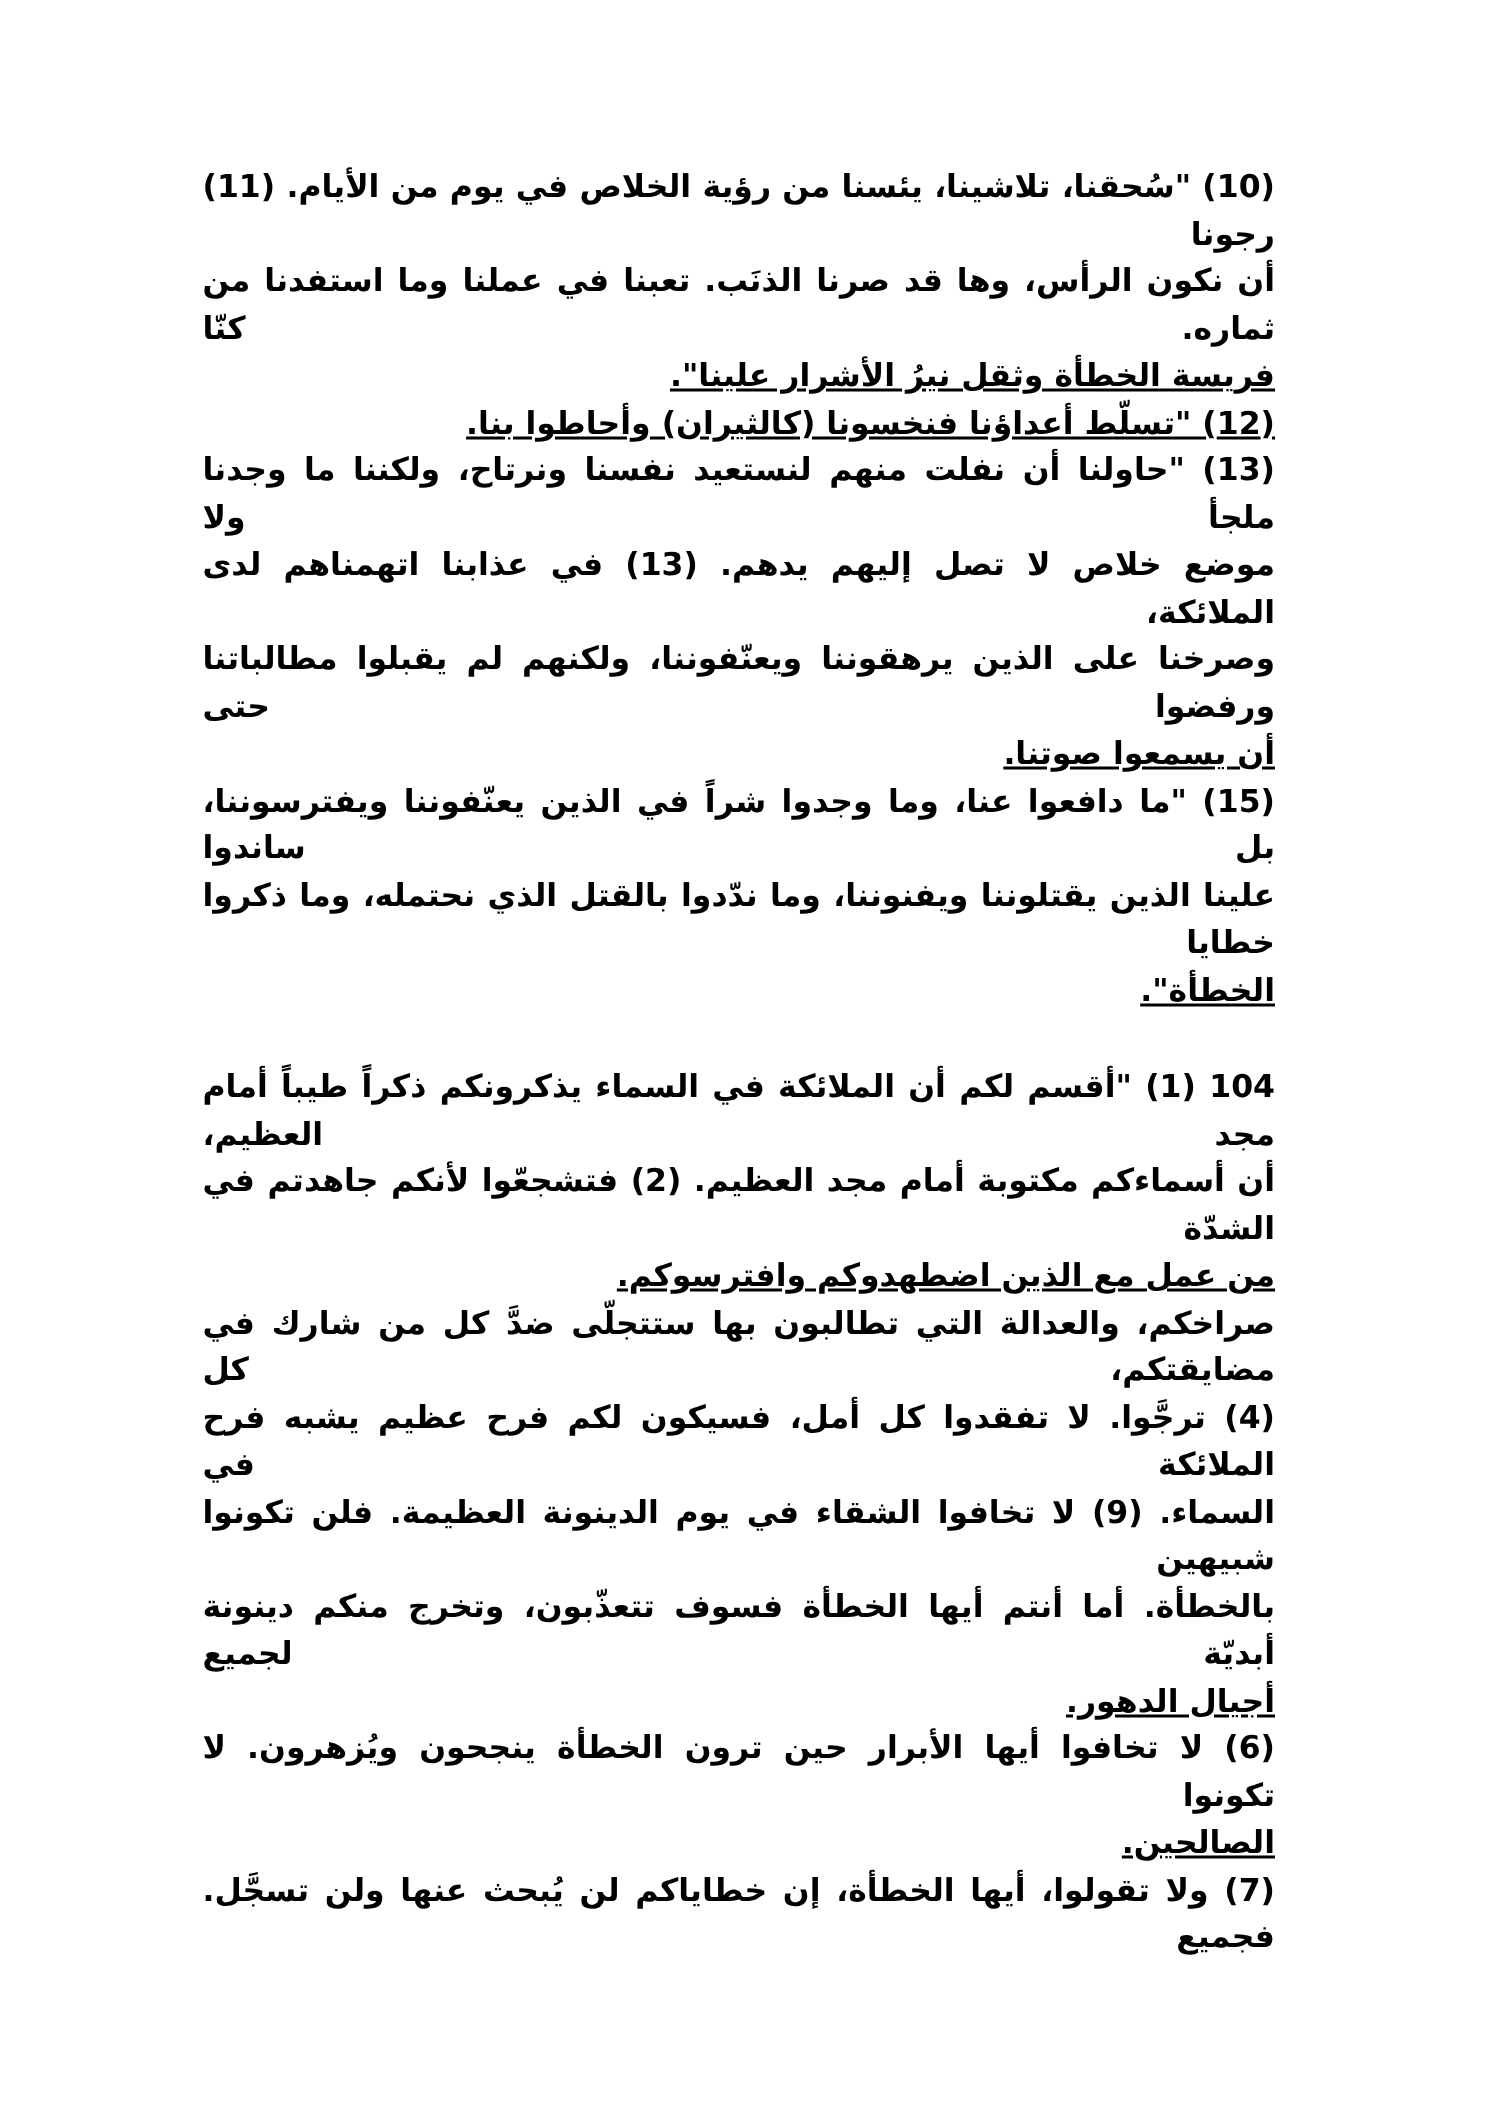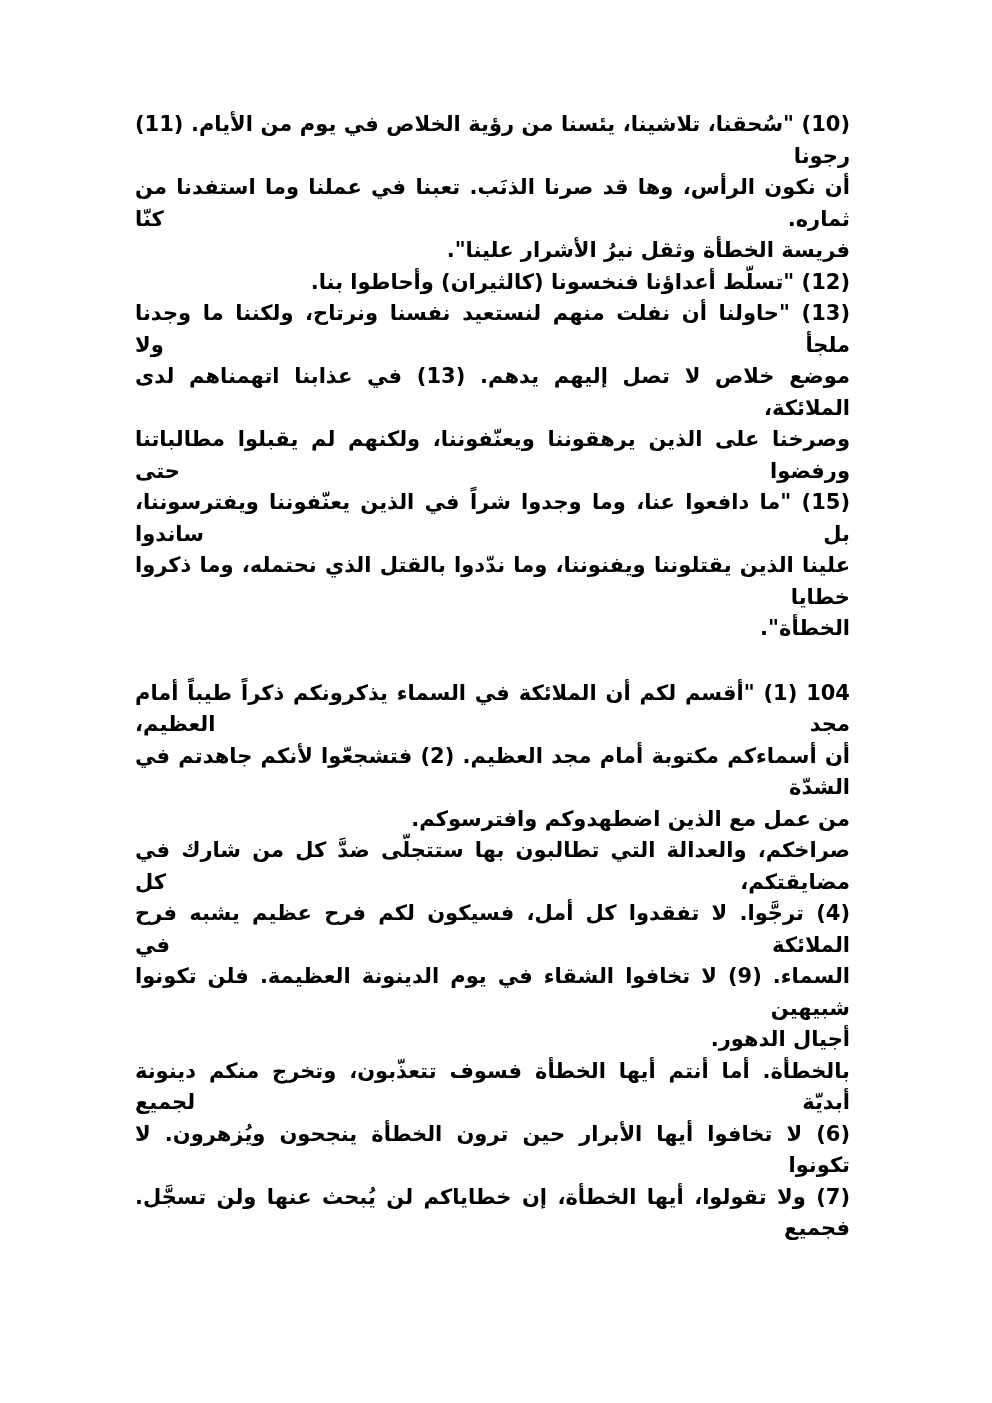--- a/index.html
+++ b/index.html
@@ -29,57 +29,60 @@
   }
   .section { margin: 0; padding: 0; }
   .line {
     text-align: justify;
     text-align-last: justify;
     text-justify: inter-word;
   }
   .line.last {
     text-align: left;
     text-align-last: right;
+    text-decoration: underline;
   }
 </style>
 </head>
 <body>
 
 <div class="page" style="background: rgb(255, 255, 255); color: rgb(0, 0, 0);">
   <div class="text-block" id="text-block" dir="rtl">
       <div class="section paragraph">
         <div class="line">(10) "سُحقنا، تلاشينا، يئسنا من رؤية الخلاص في يوم من الأيام. (11) رجونا</div>
         <div class="line">أن نكون الرأس، وها قد صرنا الذنَب. تعبنا في عملنا وما استفدنا من ثماره. كنّا</div>
         <div class="line last">فريسة الخطأة وثقل نيرُ الأشرار علينا".</div>
       </div>
       <div class="section paragraph">
         <div class="line last">(12) "تسلّط أعداؤنا فنخسونا (كالثيران) وأحاطوا بنا.</div>
       </div>
       <div class="section paragraph">
         <div class="line">(13) "حاولنا أن نفلت منهم لنستعيد نفسنا ونرتاح، ولكننا ما وجدنا ملجأ ولا</div>
         <div class="line">موضع خلاص لا تصل إليهم يدهم. (13) في عذابنا اتهمناهم لدى الملائكة،</div>
         <div class="line">وصرخنا على الذين يرهقوننا ويعنّفوننا، ولكنهم لم يقبلوا مطالباتنا ورفضوا حتى</div>
+        <div class="line last">أن يسمعوا صوتنا.</div>
       </div>
       <div class="section paragraph">
         <div class="line">(15) "ما دافعوا عنا، وما وجدوا شراً في الذين يعنّفوننا ويفترسوننا، بل ساندوا</div>
         <div class="line">علينا الذين يقتلوننا ويفنوننا، وما ندّدوا بالقتل الذي نحتمله، وما ذكروا خطايا</div>
         <div class="line last">الخطأة".</div>
       </div>
       <div class="section paragraph" style="margin-top: 33px;">
         <div class="line">104 (1) "أقسم لكم أن الملائكة في السماء يذكرونكم ذكراً طيباً أمام مجد العظيم،</div>
         <div class="line">أن أسماءكم مكتوبة أمام مجد العظيم. (2) فتشجعّوا لأنكم جاهدتم في الشدّة</div>
         <div class="line last">من عمل مع الذين اضطهدوكم وافترسوكم.</div>
         <div class="line">صراخكم، والعدالة التي تطالبون بها ستتجلّى ضدَّ كل من شارك في مضايقتكم، كل</div>
       </div>
       <div class="section paragraph">
         <div class="line">(4) ترجَّوا. لا تفقدوا كل أمل، فسيكون لكم فرح عظيم يشبه فرح الملائكة في</div>
         <div class="line">السماء. (9) لا تخافوا الشقاء في يوم الدينونة العظيمة. فلن تكونوا شبيهين</div>
+        <div class="line">بالخطأة. أما أنتم أيها الخطأة فسوف تتعذّبون، وتخرج منكم دينونة أبديّة لجميع</div>
         <div class="line last">أجيال الدهور.</div>
-        <div class="line">بالخطأة. أما أنتم أيها الخطأة فسوف تتعذّبون، وتخرج منكم دينونة أبديّة لجميع</div>
       </div>
       <div class="section paragraph">
         <div class="line">(6) لا تخافوا أيها الأبرار حين ترون الخطأة ينجحون ويُزهرون. لا تكونوا</div>
+        <div class="line last">الصالحين.</div>
       </div>
       <div class="section paragraph">
         <div class="line">(7) ولا تقولوا، أيها الخطأة، إن خطاياكم لن يُبحث عنها ولن تسجَّل. فجميع</div>
       </div>
     </div>
 </div>
 
 </body></html>

